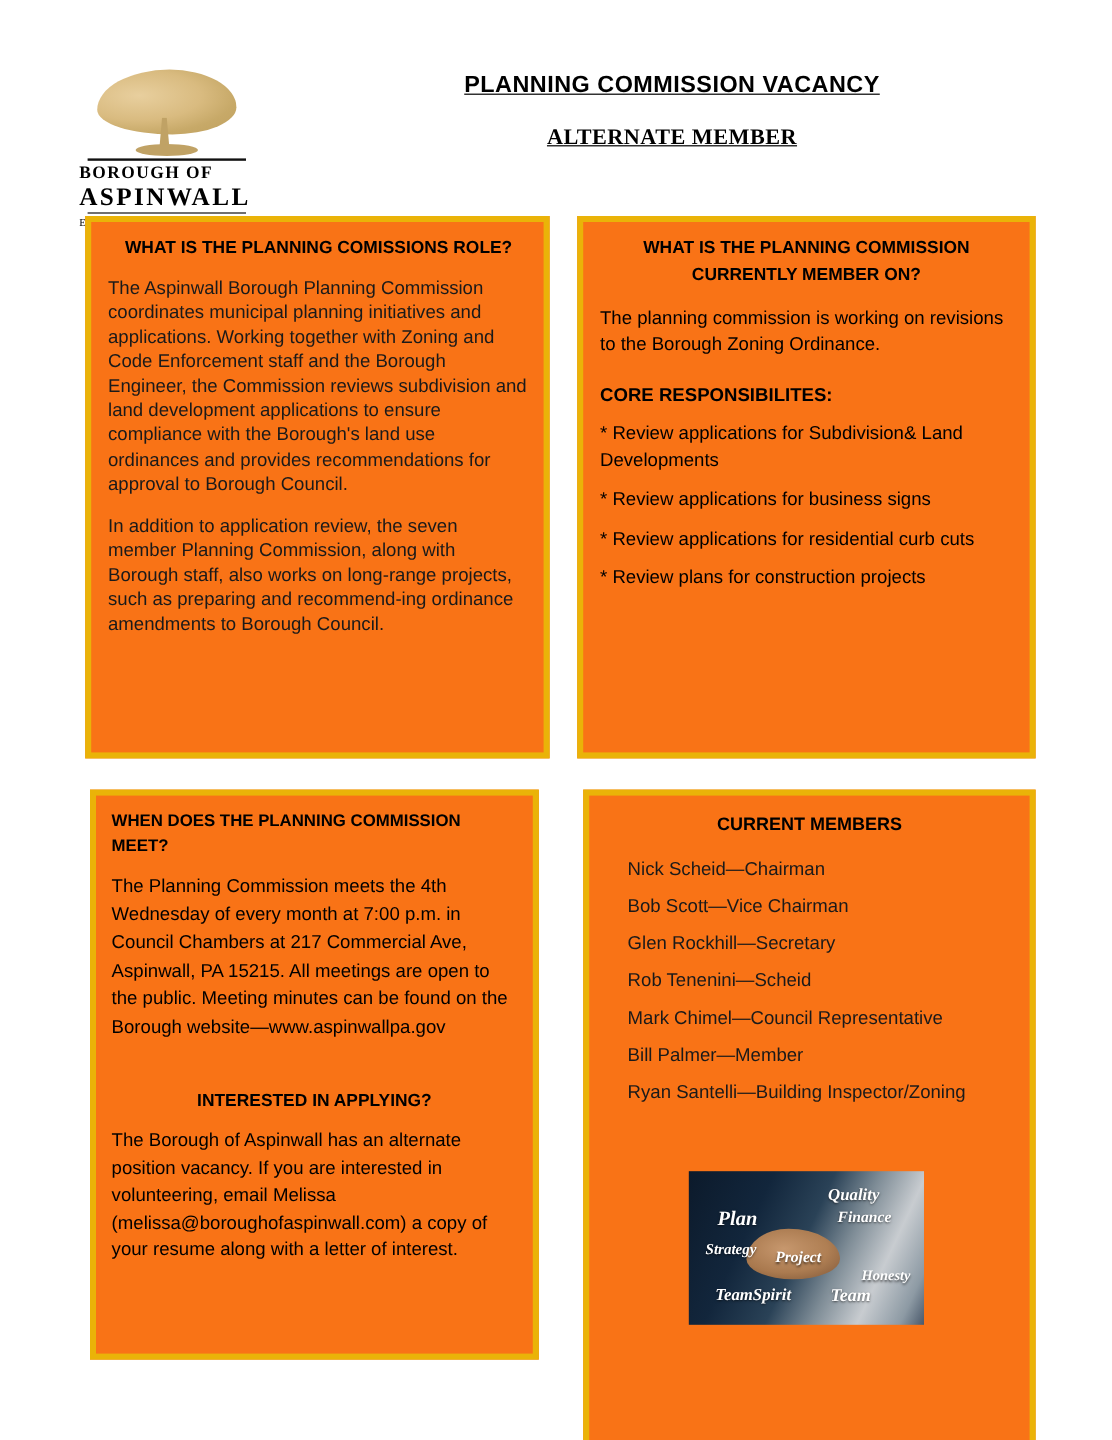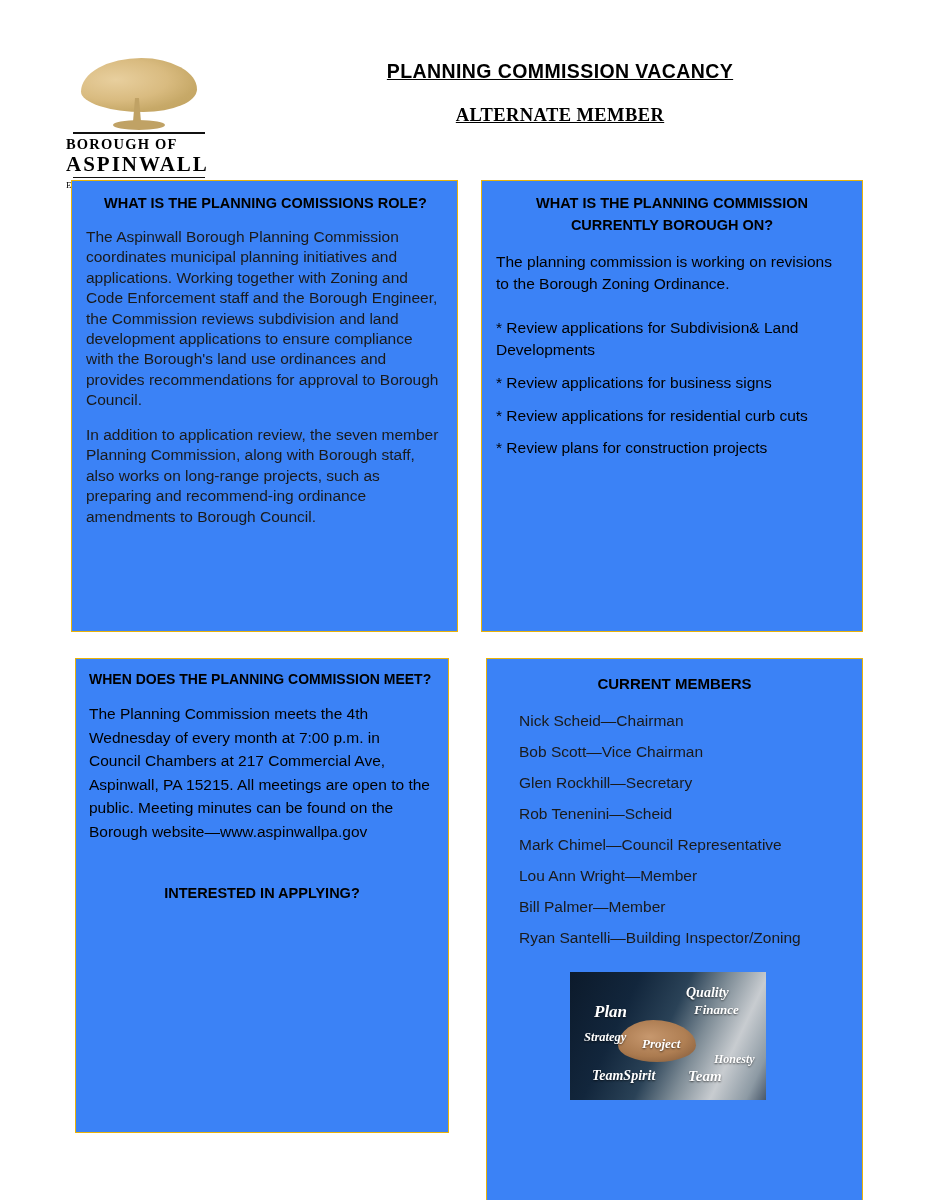--- a/index.html
+++ b/index.html
@@ -123,23 +123,23 @@
     margin-bottom: 22px;
   }
   .title-sub {
     font-size: 18.5px;
     font-family: Liberation Serif, serif;
   }
 
   
   .box {
     position: absolute;
-    border: 1px solid #eab308;
+    border: 5px solid #eab308;
     box-sizing: border-box;
-    background: #3b82f6;
+    background: #f97316;
   }
   .box-title {
     font-weight: bold;
     font-size: 14.5px;
     text-align: center;
     line-height: 1.5;
   }
   .box-title.left {
     text-align: left;
   }
@@ -294,46 +294,47 @@
   <div class="box-title">WHAT IS THE PLANNING COMISSIONS ROLE?</div>
   <div class="body-text">
     <p>The Aspinwall Borough Planning Commission coordinates municipal planning initiatives and applications. Working together with Zoning and Code Enforcement staff and the Borough Engineer, the Commission reviews subdivision and land development applications to ensure compliance with the Borough's land use ordinances and provides recommendations for approval to Borough Council.</p>
     <p>In addition to application review, the seven member Planning Commission, along with Borough staff, also works on long-range projects, such as preparing and recommend-ing ordinance amendments to Borough Council.</p>
   </div>
 </div>
 
 <div class="box" id="box-working">
   <div class="box-title">
     <div>WHAT IS THE PLANNING COMMISSION</div>
-    <div>CURRENTLY BOROUGH ON?</div>
+    <div>CURRENTLY MEMBER ON?</div>
   </div>
   <div class="intro">The planning commission is working on revisions to the Borough Zoning Ordinance.</div>
+  <div class="sub-head">CORE RESPONSIBILITES:</div>
   <ul>
     <li>* Review applications for Subdivision&amp; Land Developments</li>
     <li>* Review applications for business signs</li>
     <li>* Review applications for residential curb cuts</li>
     <li>* Review plans for construction projects</li>
   </ul>
 </div>
 
 <div class="box" id="box-meet">
   <div class="box-title left">WHEN DOES THE PLANNING COMMISSION MEET?</div>
   <div class="meet-text">The Planning Commission meets the 4th Wednesday of every month at 7:00 p.m. in Council Chambers at 217 Commercial Ave, Aspinwall, PA 15215. All meetings are open to the public. Meeting minutes can be found on the Borough website—www.aspinwallpa.gov</div>
   <div class="apply-head">INTERESTED IN APPLYING?</div>
+  <div class="apply-text">The Borough of Aspinwall has an alternate position vacancy. If you are interested in volunteering, email Melissa (melissa@boroughofaspinwall.com) a copy of your resume along with a letter of interest.</div>
 </div>
 
 <div class="box" id="box-members">
   <div class="box-title">CURRENT MEMBERS</div>
   <ul>
     <li>Nick Scheid—Chairman</li>
     <li>Bob Scott—Vice Chairman</li>
     <li>Glen Rockhill—Secretary</li>
     <li>Rob Tenenini—Scheid</li>
     <li>Mark Chimel—Council Representative</li>
-    <li>Lou Ann Wright—Member</li>
     <li>Bill Palmer—Member</li>
     <li>Ryan Santelli—Building Inspector/Zoning</li>
   </ul>
 
   <div class="member-image">
     <div class="hand"></div>
     <span class="wtext w-plan">Plan</span>
     <span class="wtext w-quality">Quality</span>
     <span class="wtext w-finance">Finance</span>
     <span class="wtext w-strategy">Strategy</span>

